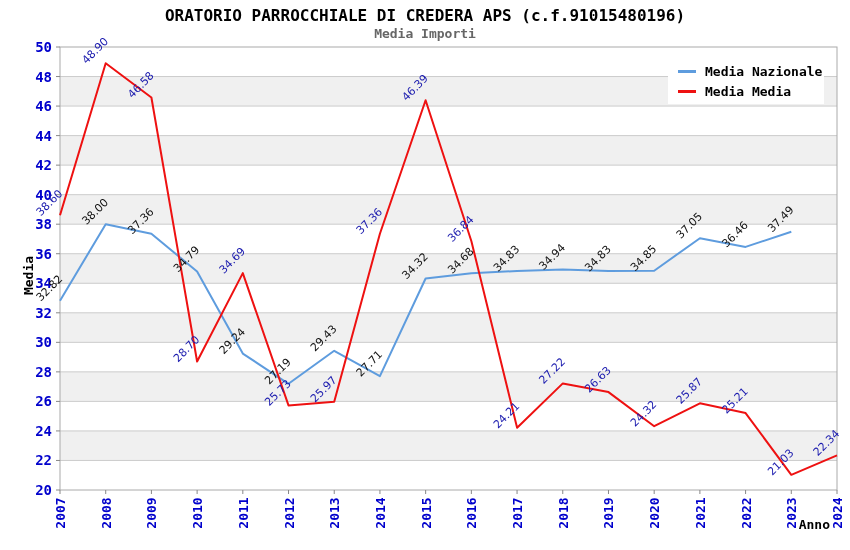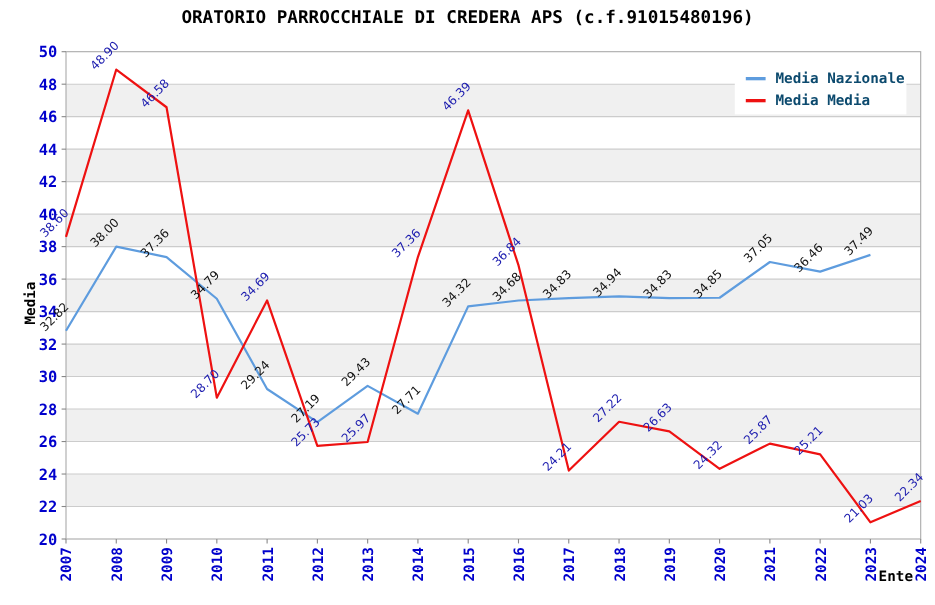--- a/index.html
+++ b/index.html
@@ -7,21 +7,21 @@
          font-family:"DejaVu Sans Mono",monospace;}
   #chart-title{position:absolute;top:6px;left:0;width:850px;text-align:center;
 mais               font-size:15px;font-weight:bold;color:#000;letter-spacing:0px;}
   #chart-subtitle{position:absolute;top:26px;left:0;width:850px;text-align:center;
                   font-size:13px;font-weight:bold;color:#666;}
   #plot-svg{position:absolute;top:0;left:0;}
   #legend{position:absolute;top:58px;left:668px;width:148px;background:#fff;
           padding:3px 4px;}
   .legend-row{display:flex;align-items:center;height:20px;}
   .legend-swatch{width:18px;height:3px;margin:0 9px 0 6px;flex:0 0 auto;}
-  .legend-label{font-size:13px;font-weight:bold;color:#0c4a6e;white-space:nowrap;}
+  .legend-label{font-size:13px;font-weight:bold;color:#000000;white-space:nowrap;}
   #y-axis-title{position:absolute;left:-3px;top:268px;width:62px;text-align:center;
                 transform:rotate(-90deg);font-size:13px;font-weight:bold;color:#000;}
   #x-axis-title{position:absolute;left:778px;top:517px;width:52px;text-align:right;
                 font-size:13px;font-weight:bold;color:#000;}
   text{font-family:"DejaVu Sans Mono",monospace;}
   .pt-label{font-family:"DejaVu Sans",sans-serif;font-size:11px;}
 </style>
 </head>
 <body>
 
@@ -149,22 +149,23 @@
       <text x="509.0588235294117" y="417.83233333333334" text-anchor="middle" fill="#1A1AAE" class="pt-label" transform="rotate(-45 509.0588235294117 417.83233333333334)">24.21</text>
       <text x="554.7647058823529" y="373.3846666666667" text-anchor="middle" fill="#1A1AAE" class="pt-label" transform="rotate(-45 554.7647058823529 373.3846666666667)">27.22</text>
       <text x="600.4705882352941" y="382.097" text-anchor="middle" fill="#1A1AAE" class="pt-label" transform="rotate(-45 600.4705882352941 382.097)">26.63</text>
       <text x="646.1764705882352" y="416.20799999999997" text-anchor="middle" fill="#1A1AAE" class="pt-label" transform="rotate(-45 646.1764705882352 416.20799999999997)">24.32</text>
       <text x="691.8823529411765" y="393.31966666666665" text-anchor="middle" fill="#1A1AAE" class="pt-label" transform="rotate(-45 691.8823529411765 393.31966666666665)">25.87</text>
       <text x="737.5882352941177" y="403.06566666666663" text-anchor="middle" fill="#1A1AAE" class="pt-label" transform="rotate(-45 737.5882352941177 403.06566666666663)">25.21</text>
       <text x="783.2941176470588" y="464.7903333333333" text-anchor="middle" fill="#1A1AAE" class="pt-label" transform="rotate(-45 783.2941176470588 464.7903333333333)">21.03</text>
       <text x="829" y="445.446" text-anchor="middle" fill="#1A1AAE" class="pt-label" transform="rotate(-45 829 445.446)">22.34</text>
     </svg>
   <div id="chart-title">ORATORIO PARROCCHIALE DI CREDERA APS (c.f.91015480196)</div>
+  <div id="chart-subtitle">Media Importi</div>
   <div id="y-axis-title">Media</div>
-  <div id="x-axis-title">Ente</div>
+  <div id="x-axis-title">Anno</div>
   <div id="legend">
     <div class="legend-row">
       <span class="legend-swatch" style="background: rgb(94, 156, 222);"></span>
       <span class="legend-label">Media Nazionale</span>
     </div>
     <div class="legend-row">
       <span class="legend-swatch" style="background: rgb(238, 17, 17);"></span>
       <span class="legend-label">Media Media</span>
     </div>
   </div>

